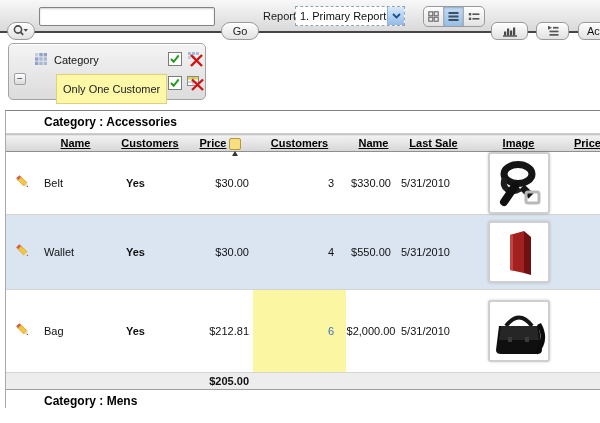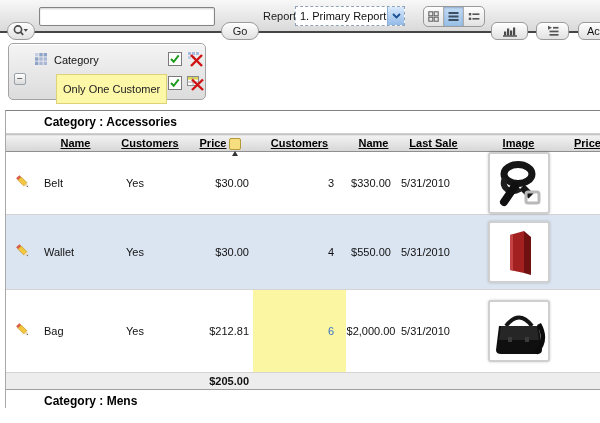--- a/index.html
+++ b/index.html
@@ -61,21 +61,21 @@
     border-top:1px solid #c4c4c4; border-bottom:1px solid #8f8f8f;
     font-size:11px; font-weight:bold; color:#000; text-align:center; white-space:nowrap; }
   .rpt th .hl { text-decoration:underline; cursor:pointer; }
   .rpt td { font-size:11px; color:#111; border-bottom:1px solid #d4d4d4;
     vertical-align:middle; white-space:nowrap; background-clip:padding-box; }
   tr.r1 td { height:59px; }
   tr.r2 td { height:75px; background:#dbe5f2; }
   tr.r3 td { height:83px; }
   td.c-edit { text-align:center; }
   td.c-name { padding-left:5px; }
-  td.c-avail { padding-left:14px; }
+  td.c-avail { padding-left:14px;font-weight:bold; }
   td.c-price { text-align:right; padding-right:4px; }
   td.c-cust { text-align:right; padding-right:12px; }
   td.c-sales { text-align:center; padding-right:5px; }
   td.c-last { }
   td.c-img { text-align:center; }
   th.h-price2 { text-align:left; padding-left:3px; }
   td.hl-cell { background:#faf6a2 !important; }
   td.hl-cell span { color:#3a6fc4; cursor:pointer; }
   tr.sum td { height:17px; background:#ededed; border-top:1px solid #9f9f9f;
     border-bottom:1px solid #9f9f9f; font-weight:bold; }

